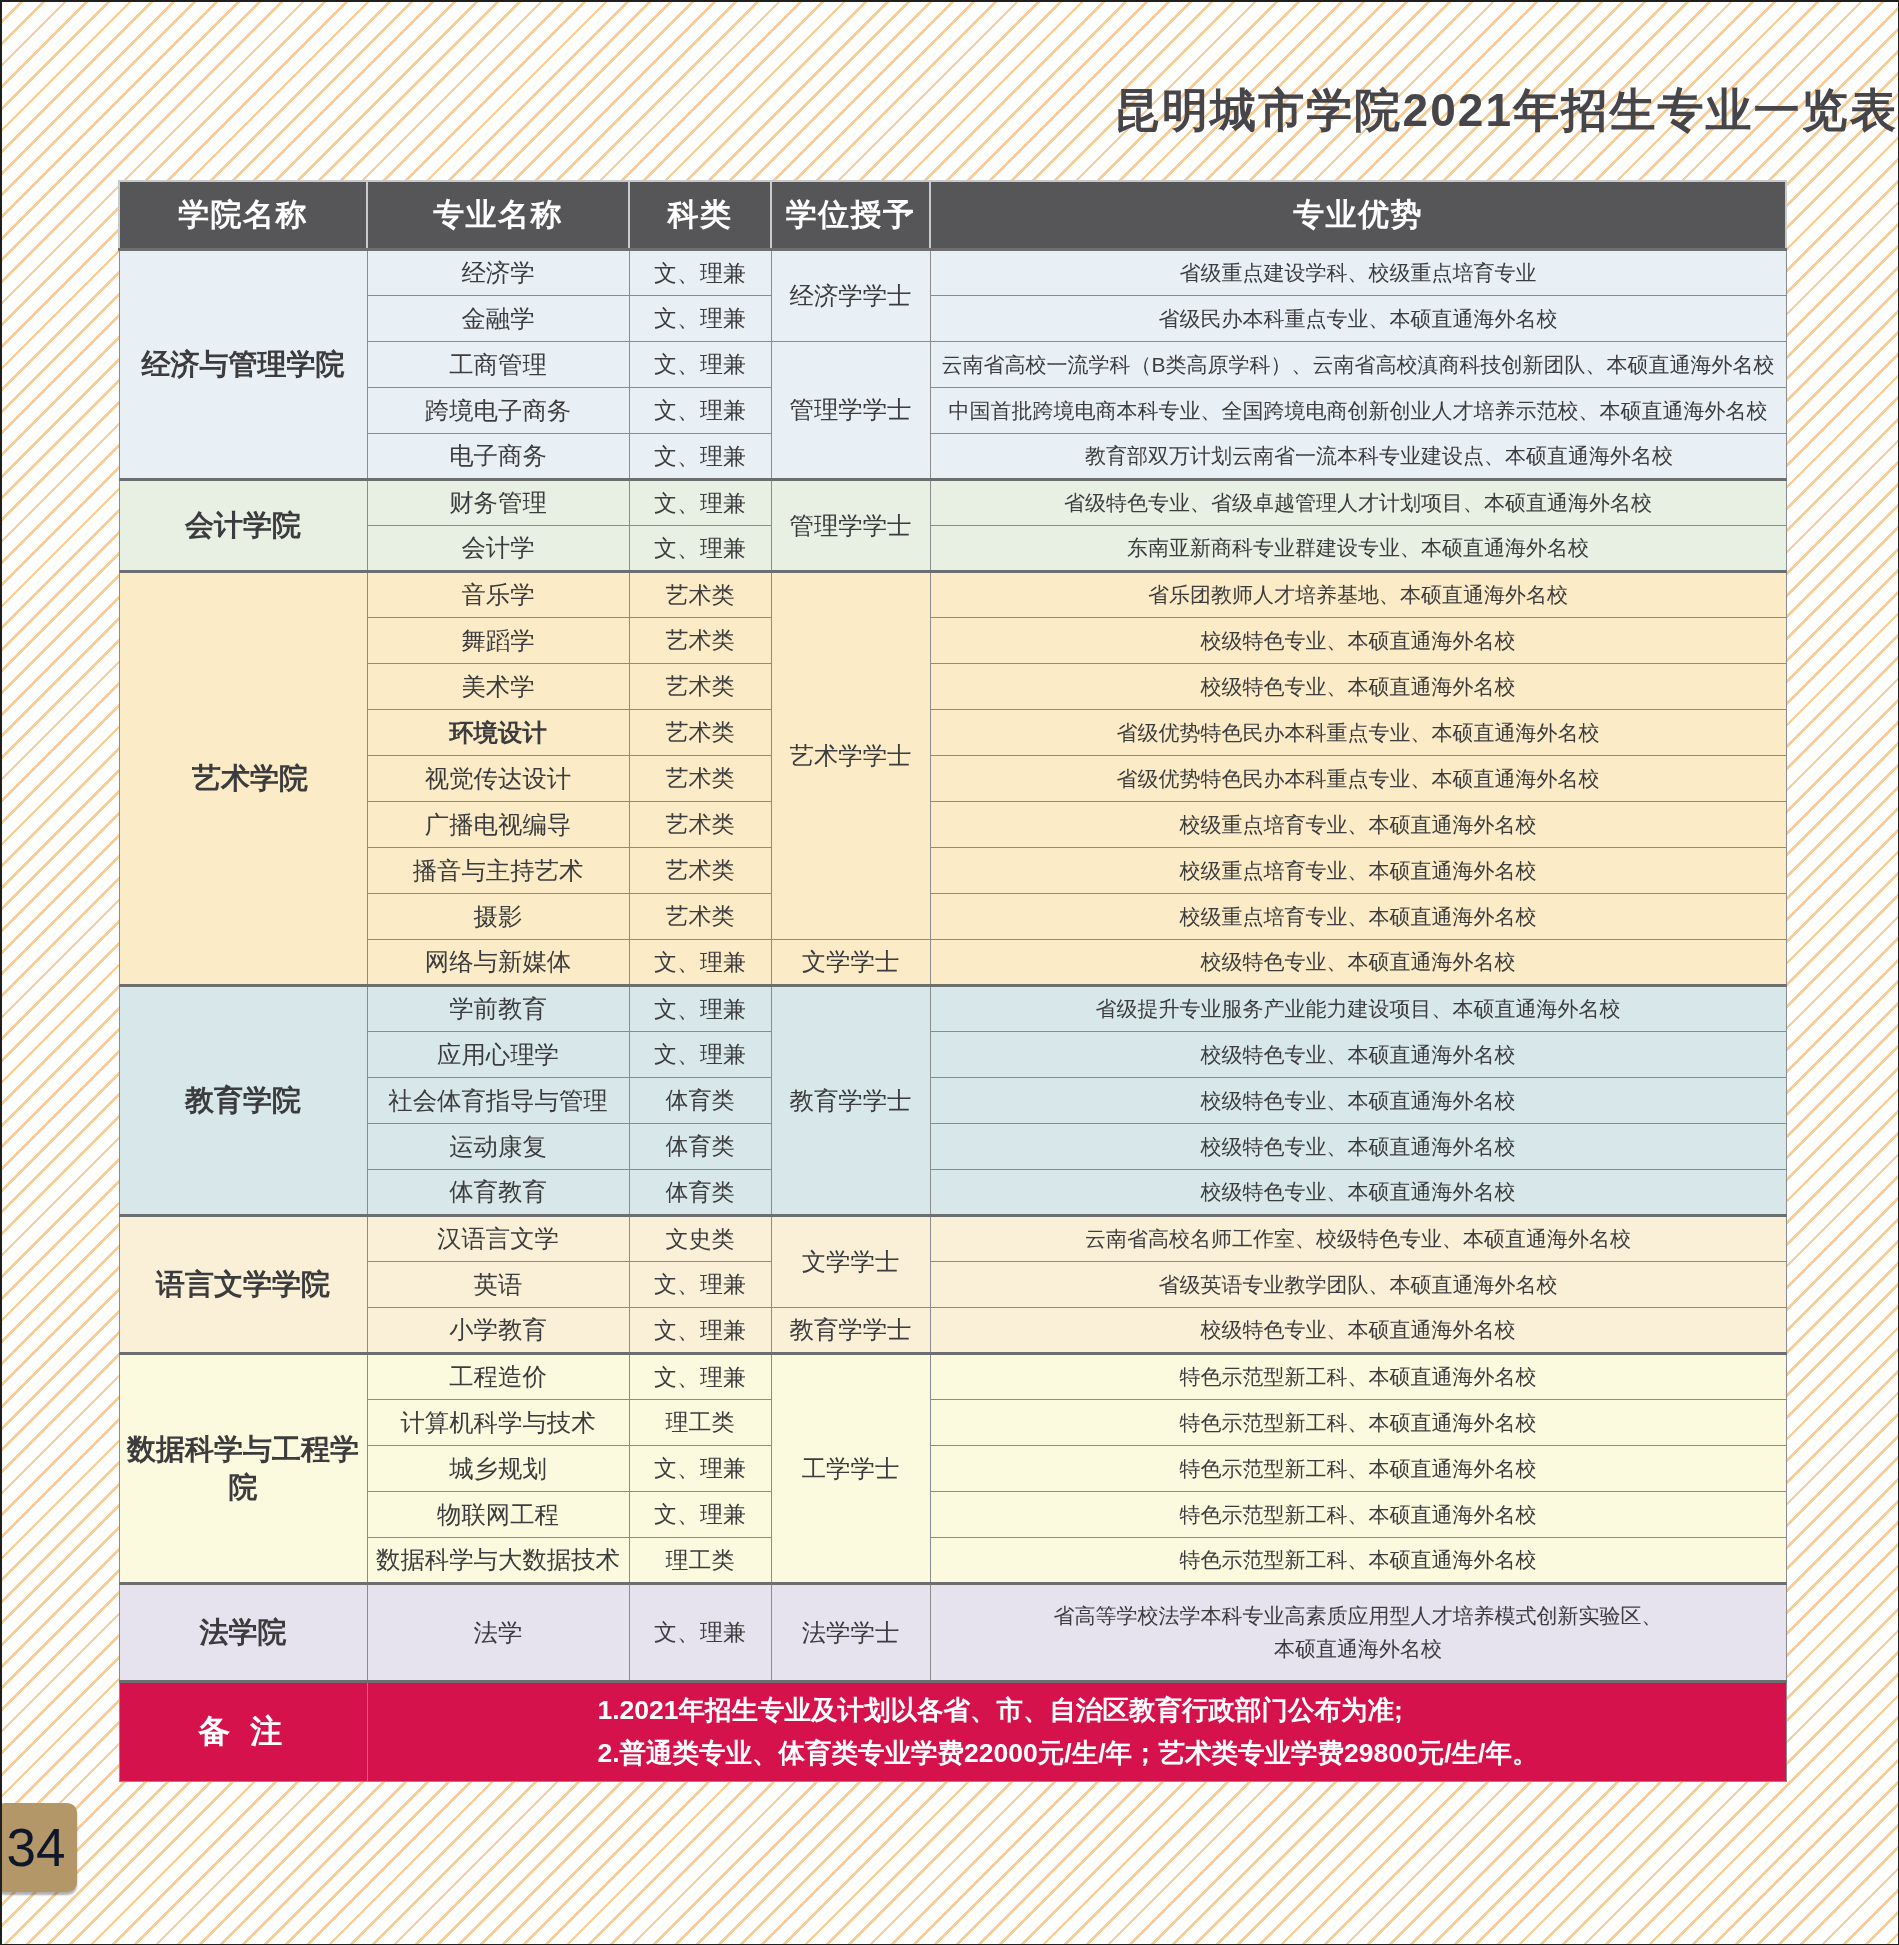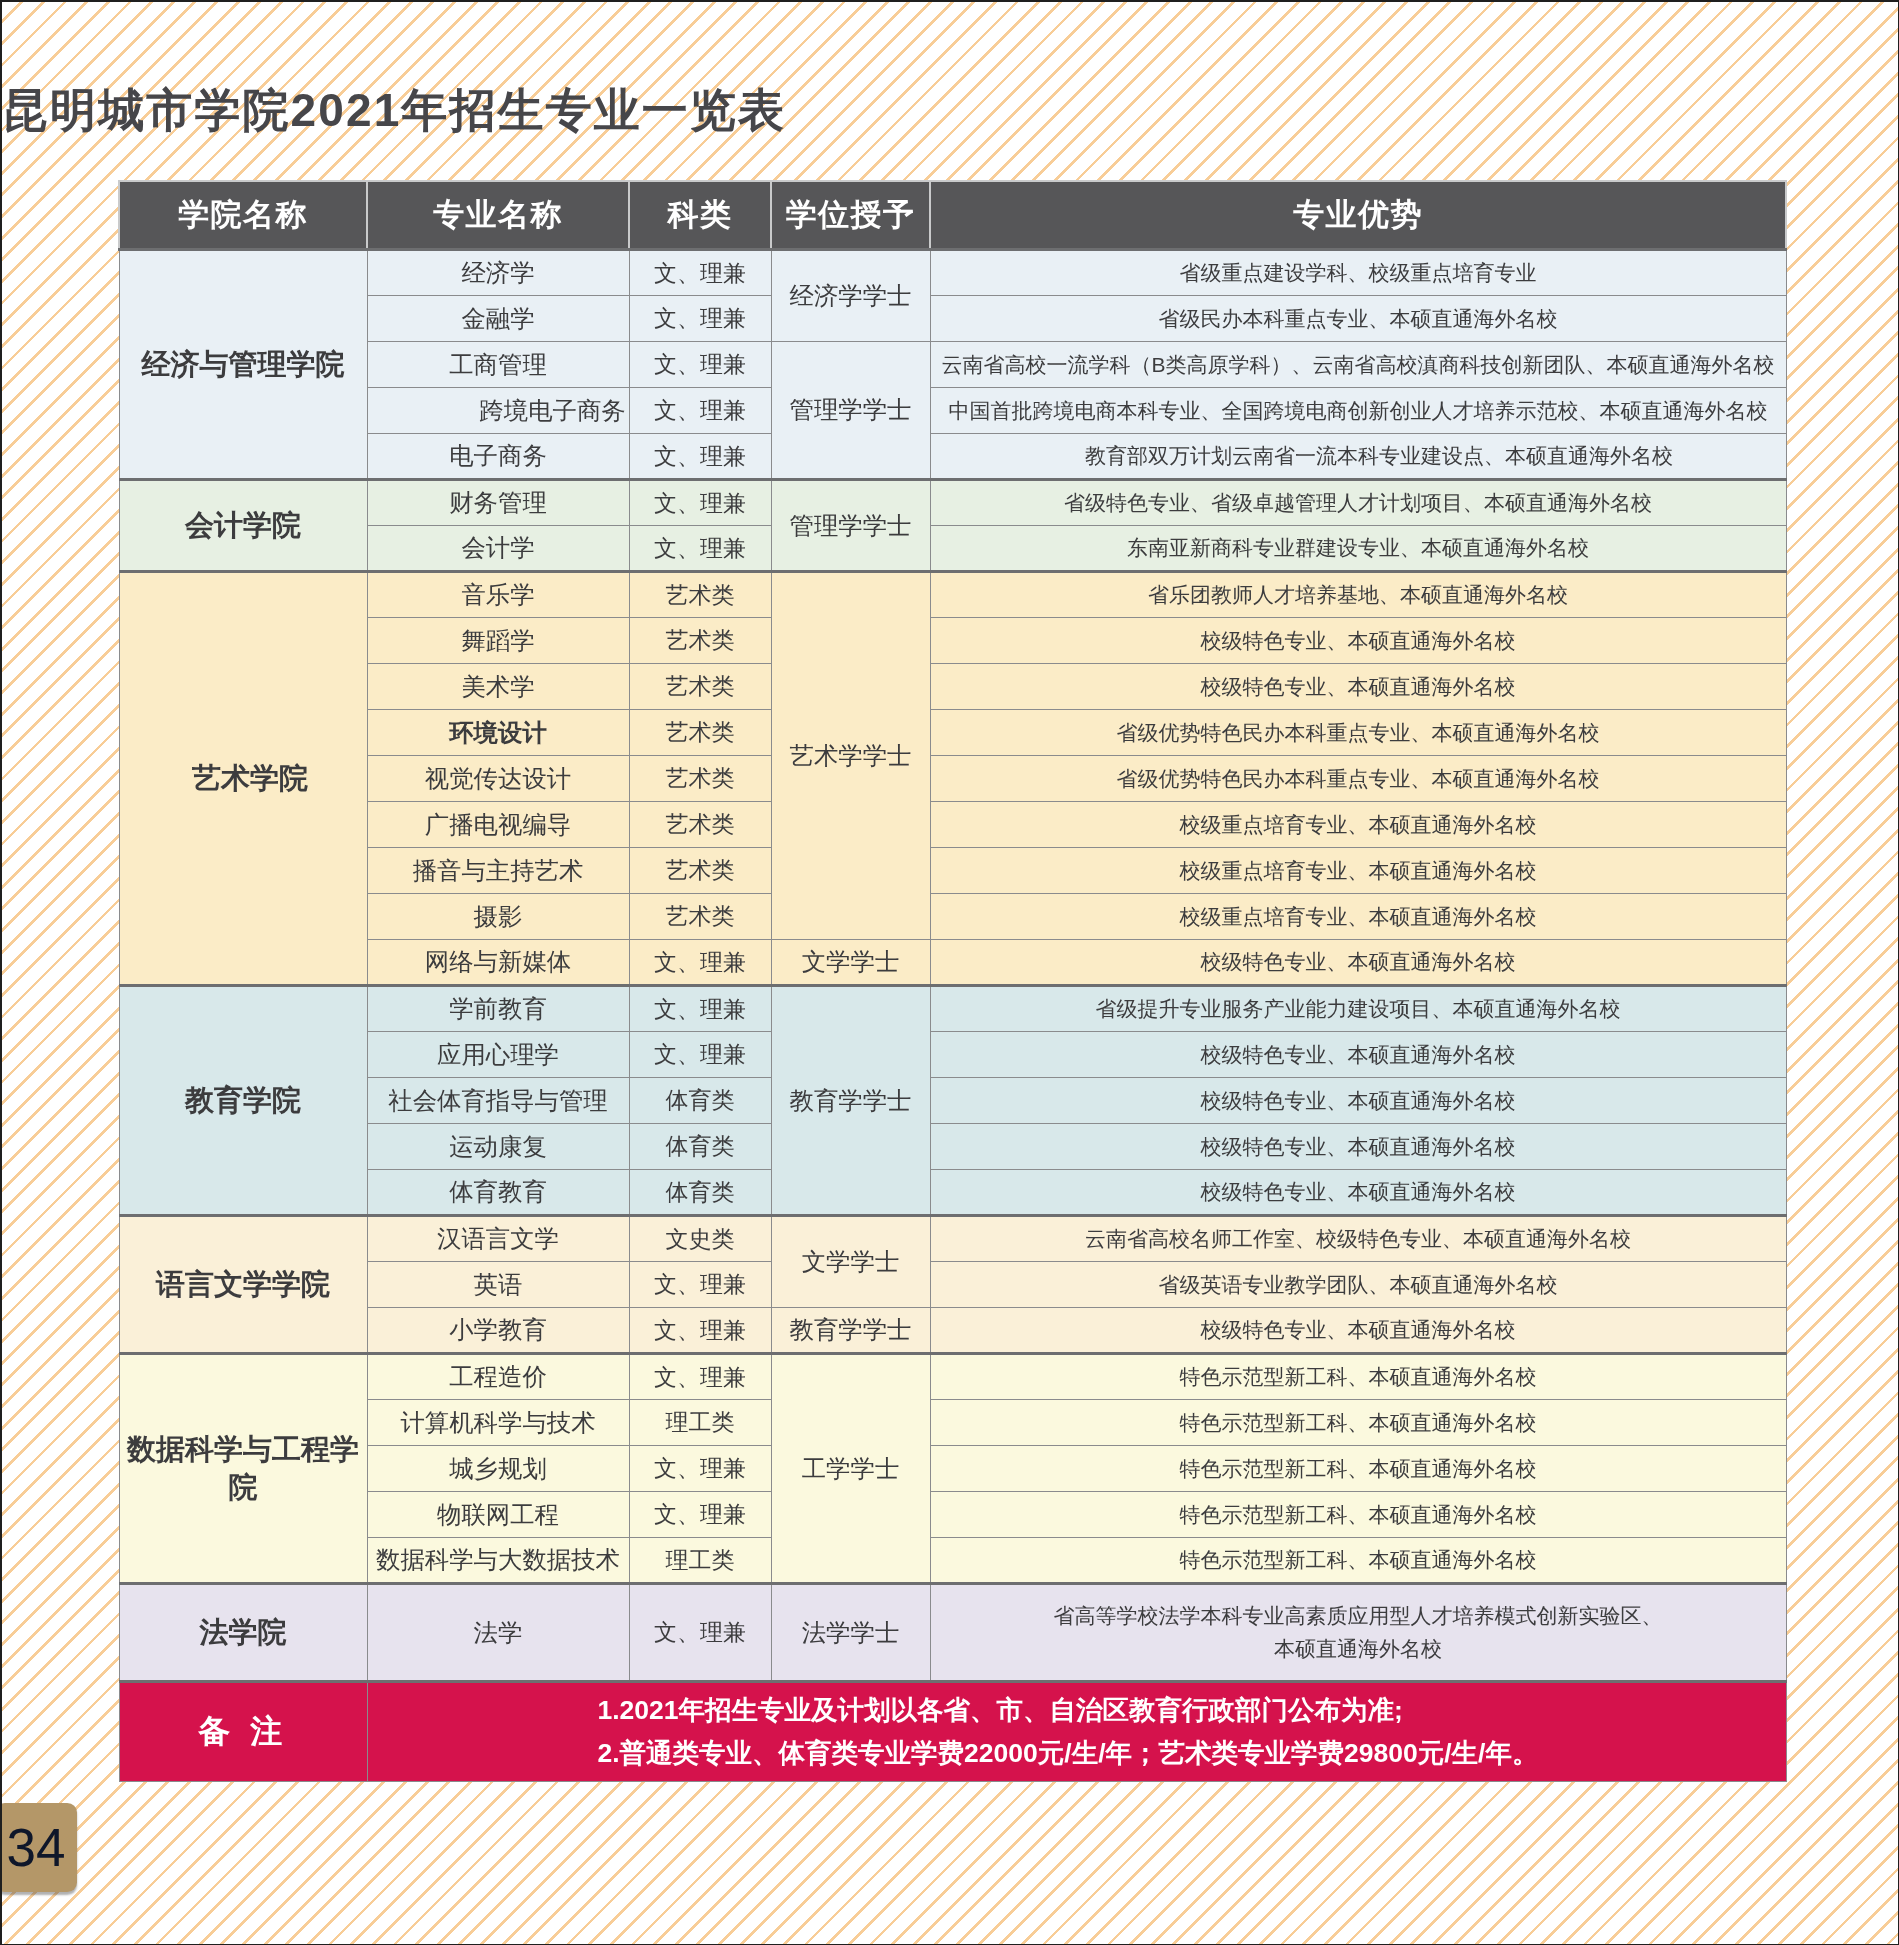--- a/index.html
+++ b/index.html
@@ -7,21 +7,21 @@
     position:relative;
     width:1900px; height:1946px;
     box-sizing:border-box;
     border:2.1px solid #1f1f1f;
     background:repeating-linear-gradient(135deg,#ffffff 0 12.6px,var(--stripe,#f8cd97) 12.6px 15.3px);
     font-family:"Liberation Sans","DejaVu Sans",sans-serif;
     overflow:hidden;
   }
   .page-title {
     position:absolute; top:78px; left:0; width:100%;
-    margin:0; text-align:left;
+    margin:0; text-align:right;
     font-size:46px; font-weight:bold; color:#46464a; letter-spacing:2.1px;
   }
   table.majors {
     position:absolute; left:116px; top:178px;
     width:1668px; border-collapse:collapse; table-layout:fixed;
   }
   th {
     height:64px;
     background:var(--header_bg,#565658); color:#ffffff;
     font-size:31px; font-weight:bold; letter-spacing:1.4px;
@@ -116,21 +116,21 @@
           <td class="category-cell" style="background: rgb(233, 240, 245);">文、理兼</td>
           <td class="advantage-cell" style="background: rgb(233, 240, 245);">省级民办本科重点专业、本硕直通海外名校</td>
         </tr>
         <tr class="row">
           <td class="major-cell" style="background: rgb(233, 240, 245);">工商管理</td>
           <td class="category-cell" style="background: rgb(233, 240, 245);">文、理兼</td>
           <td class="degree-cell" rowspan="3" style="background: rgb(233, 240, 245);">管理学学士</td>
           <td class="advantage-cell" style="background: rgb(233, 240, 245);">云南省高校一流学科（B类高原学科）、云南省高校滇商科技创新团队、本硕直通海外名校</td>
         </tr>
         <tr class="row">
-          <td class="major-cell" style="background: rgb(233, 240, 245); text-align: right;">跨境电子商务</td>
+          <td class="major-cell" style="background: rgb(233, 240, 245);">跨境电子商务</td>
           <td class="category-cell" style="background: rgb(233, 240, 245);">文、理兼</td>
           <td class="advantage-cell" style="background: rgb(233, 240, 245);">中国首批跨境电商本科专业、全国跨境电商创新创业人才培养示范校、本硕直通海外名校</td>
         </tr>
         <tr class="row">
           <td class="major-cell" style="background: rgb(233, 240, 245);">电子商务</td>
           <td class="category-cell" style="background: rgb(233, 240, 245);">文、理兼</td>
           <td class="advantage-cell" style="background: rgb(233, 240, 245); padding-left: 45px;">教育部双万计划云南省一流本科专业建设点、本硕直通海外名校</td>
         </tr>
         <tr class="row group-start">
           <td class="college-cell" rowspan="2" style="background: rgb(231, 240, 227);">会计学院</td>

